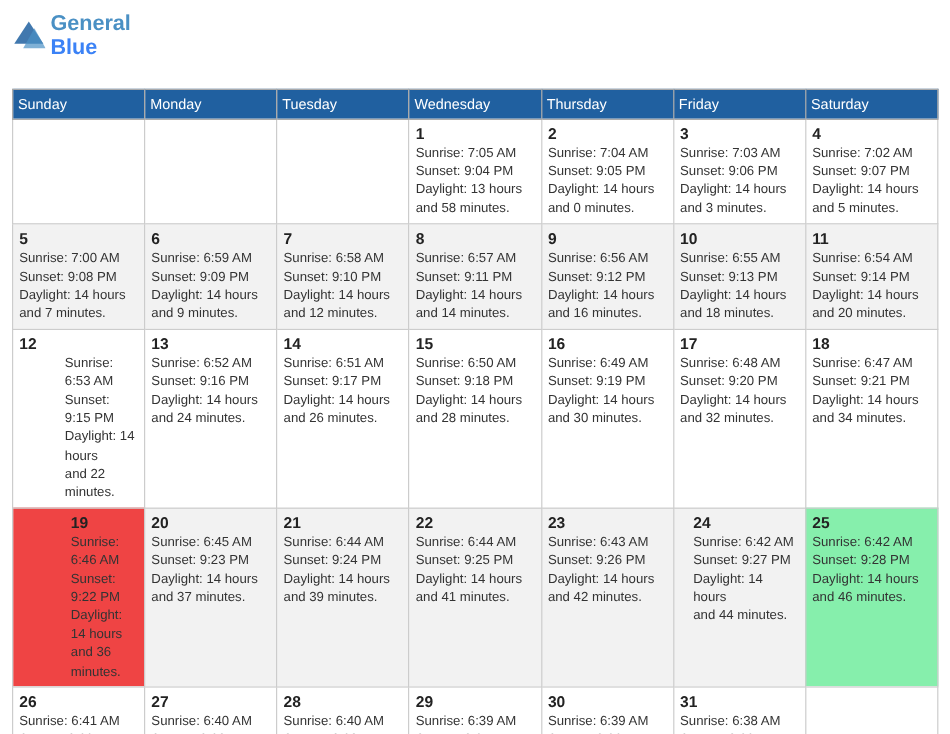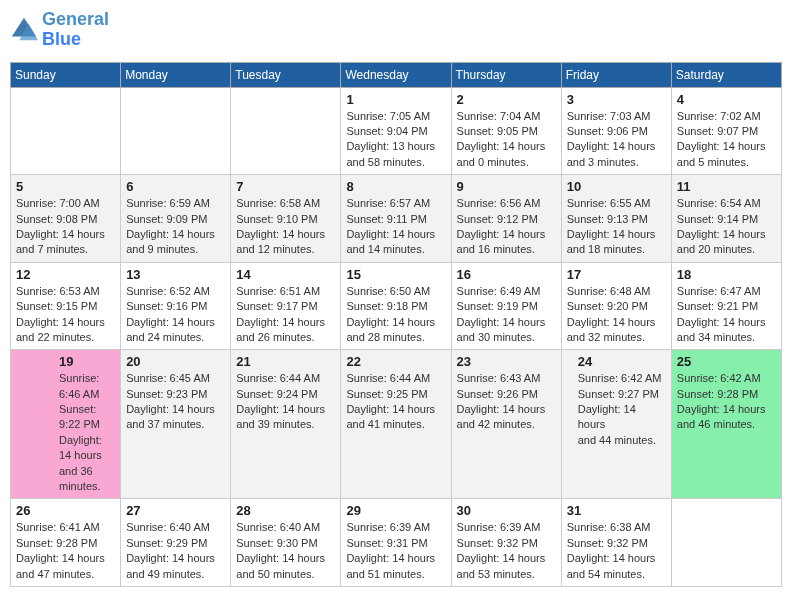--- a/index.html
+++ b/index.html
@@ -7,21 +7,21 @@
       font-family: Arial, sans-serif;
       background: #fff;
       width: 792px;
       min-height: 612px;
       padding: 10px;
     }
     .header {
       display: flex;
       justify-content: space-between;
       align-items: center;
-      margin-bottom: 12px;
+      margin-bottom: 24px;
     }
     .logo {
       display: flex;
       align-items: center;
       gap: 4px;
     }
     .logo-text {
       font-size: 18px;
       font-weight: bold;
       color: #1a3a6b;
@@ -200,21 +200,21 @@
           <span class="day-number">11</span>
           <div class="day-info" style="white-space: pre-line;">Sunrise: 6:54 AM
 Sunset: 9:14 PM
 Daylight: 14 hours
 and 20 minutes.</div>
         </td>
       </tr>
       <tr>
         <td>
           <span class="day-number">12</span>
-          <div class="day-info" style="white-space: pre-line;">Sunrise: 6:53 AM
+          <div class="day-info" style="white-space: pre-line; margin-left: 38px;">Sunrise: 6:53 AM
 Sunset: 9:15 PM
 Daylight: 14 hours
 and 22 minutes.</div>
         </td>
         <td>
           <span class="day-number">13</span>
           <div class="day-info" style="white-space: pre-line;">Sunrise: 6:52 AM
 Sunset: 9:16 PM
 Daylight: 14 hours
 and 24 minutes.</div>
@@ -249,21 +249,21 @@
         </td>
         <td>
           <span class="day-number">18</span>
           <div class="day-info" style="white-space: pre-line;">Sunrise: 6:47 AM
 Sunset: 9:21 PM
 Daylight: 14 hours
 and 34 minutes.</div>
         </td>
       </tr>
       <tr>
-        <td style="background: #f9a8d4; padding-left: 48px;">
+        <td style="background: #ef4444; padding-left: 48px;">
           <span class="day-number">19</span>
           <div class="day-info" style="white-space: pre-line;">Sunrise: 6:46 AM
 Sunset: 9:22 PM
 Daylight: 14 hours
 and 36 minutes.</div>
         </td>
         <td style="background: rgb(242, 242, 242); margin-top: 16px;">
           <span class="day-number">20</span>
           <div class="day-info" style="white-space: pre-line;">Sunrise: 6:45 AM
 Sunset: 9:23 PM

